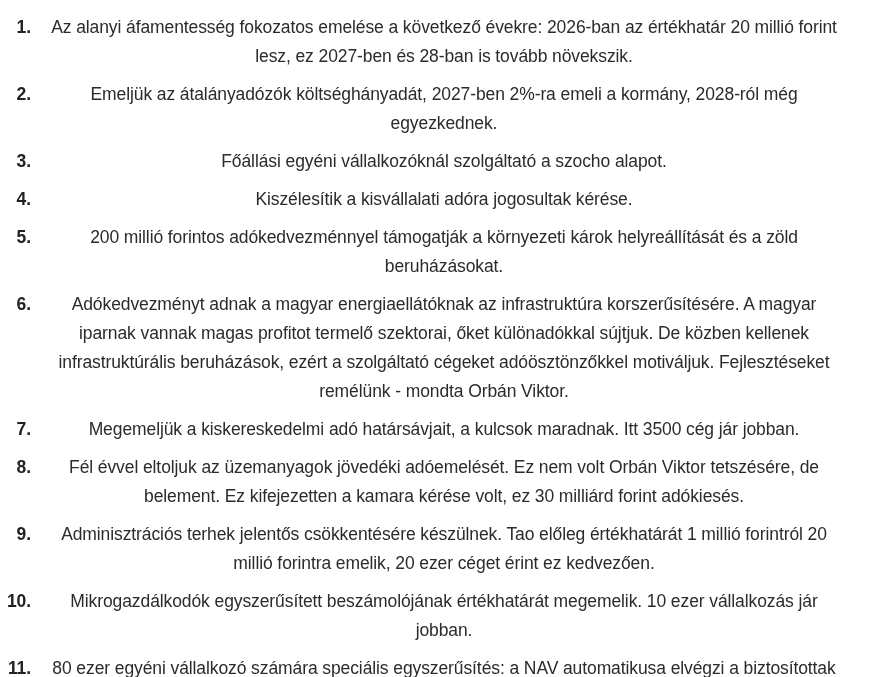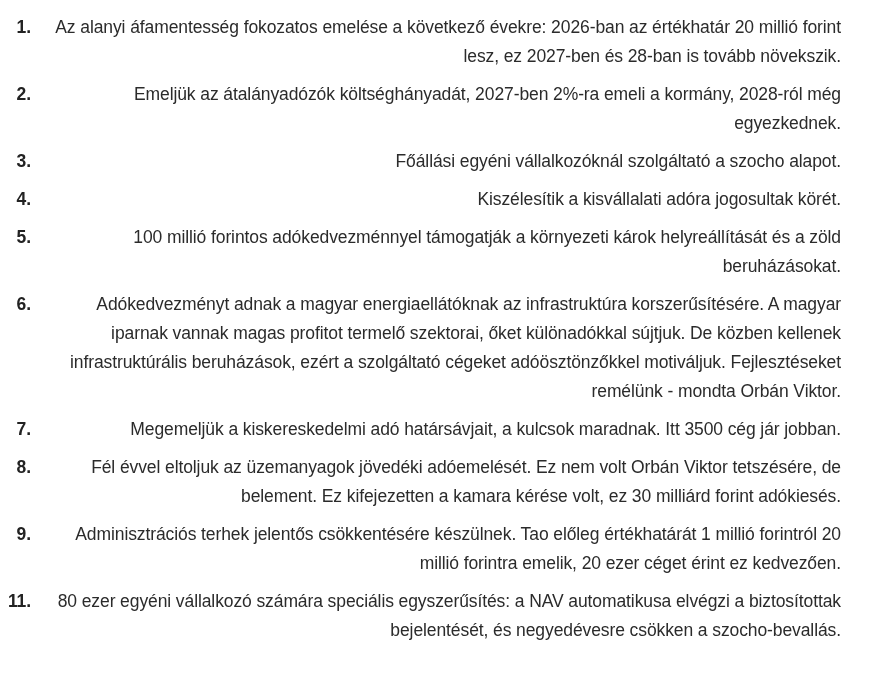--- a/index.html
+++ b/index.html
@@ -25,21 +25,21 @@
     line-height: 29px;
     letter-spacing: -0.1px;
   }
   .item .num {
     text-align: right;
     padding-right: 16px;
     font-weight: 700;
     color: #222222;
   }
   .item .txt {
-    text-align: right;
+    text-align: center;
   }
 </style>
 </head>
 <body>
 
 <div class="page">
   <div class="list">
 
     <div class="item">
       <span class="num">1.</span>
@@ -51,26 +51,26 @@
       <span class="txt">Emeljük az átalányadózók költséghányadát, 2027-ben 2%-ra emeli a kormány, 2028-ról még egyezkednek.</span>
     </div>
 
     <div class="item">
       <span class="num">3.</span>
       <span class="txt">Főállási egyéni vállalkozóknál szolgáltató a szocho alapot.</span>
     </div>
 
     <div class="item">
       <span class="num">4.</span>
-      <span class="txt">Kiszélesítik a kisvállalati adóra jogosultak körét.</span>
+      <span class="txt">Kiszélesítik a kisvállalati adóra jogosultak kérése.</span>
     </div>
 
     <div class="item">
       <span class="num">5.</span>
-      <span class="txt">100 millió forintos adókedvezménnyel támogatják a környezeti károk helyreállítását és a zöld beruházásokat.</span>
+      <span class="txt">200 millió forintos adókedvezménnyel támogatják a környezeti károk helyreállítását és a zöld beruházásokat.</span>
     </div>
 
     <div class="item">
       <span class="num">6.</span>
       <span class="txt">Adókedvezményt adnak a magyar energiaellátóknak az infrastruktúra korszerűsítésére. A magyar iparnak vannak magas profitot termelő szektorai, őket különadókkal sújtjuk. De közben kellenek infrastruktúrális beruházások, ezért a szolgáltató cégeket adóösztönzőkkel motiváljuk. Fejlesztéseket remélünk - mondta Orbán Viktor.</span>
     </div>
 
     <div class="item">
       <span class="num">7.</span>
       <span class="txt">Megemeljük a kiskereskedelmi adó határsávjait, a kulcsok maradnak. Itt 3500 cég jár jobban.</span>
@@ -79,20 +79,24 @@
     <div class="item">
       <span class="num">8.</span>
       <span class="txt">Fél évvel eltoljuk az üzemanyagok jövedéki adóemelését. Ez nem volt Orbán Viktor tetszésére, de belement. Ez kifejezetten a kamara kérése volt, ez 30 milliárd forint adókiesés.</span>
     </div>
 
     <div class="item">
       <span class="num">9.</span>
       <span class="txt">Adminisztrációs terhek jelentős csökkentésére készülnek. Tao előleg értékhatárát 1 millió forintról 20 millió forintra emelik, 20 ezer céget érint ez kedvezően.</span>
     </div>
 
+    <div class="item">
+      <span class="num">10.</span>
+      <span class="txt">Mikrogazdálkodók egyszerűsített beszámolójának értékhatárát megemelik. 10 ezer vállalkozás jár jobban.</span>
+    </div>
 
     <div class="item">
       <span class="num">11.</span>
       <span class="txt">80 ezer egyéni vállalkozó számára speciális egyszerűsítés: a NAV automatikusa elvégzi a biztosítottak bejelentését, és negyedévesre csökken a szocho-bevallás.</span>
     </div>
 
   </div>
 </div>
 
 </body></html>

